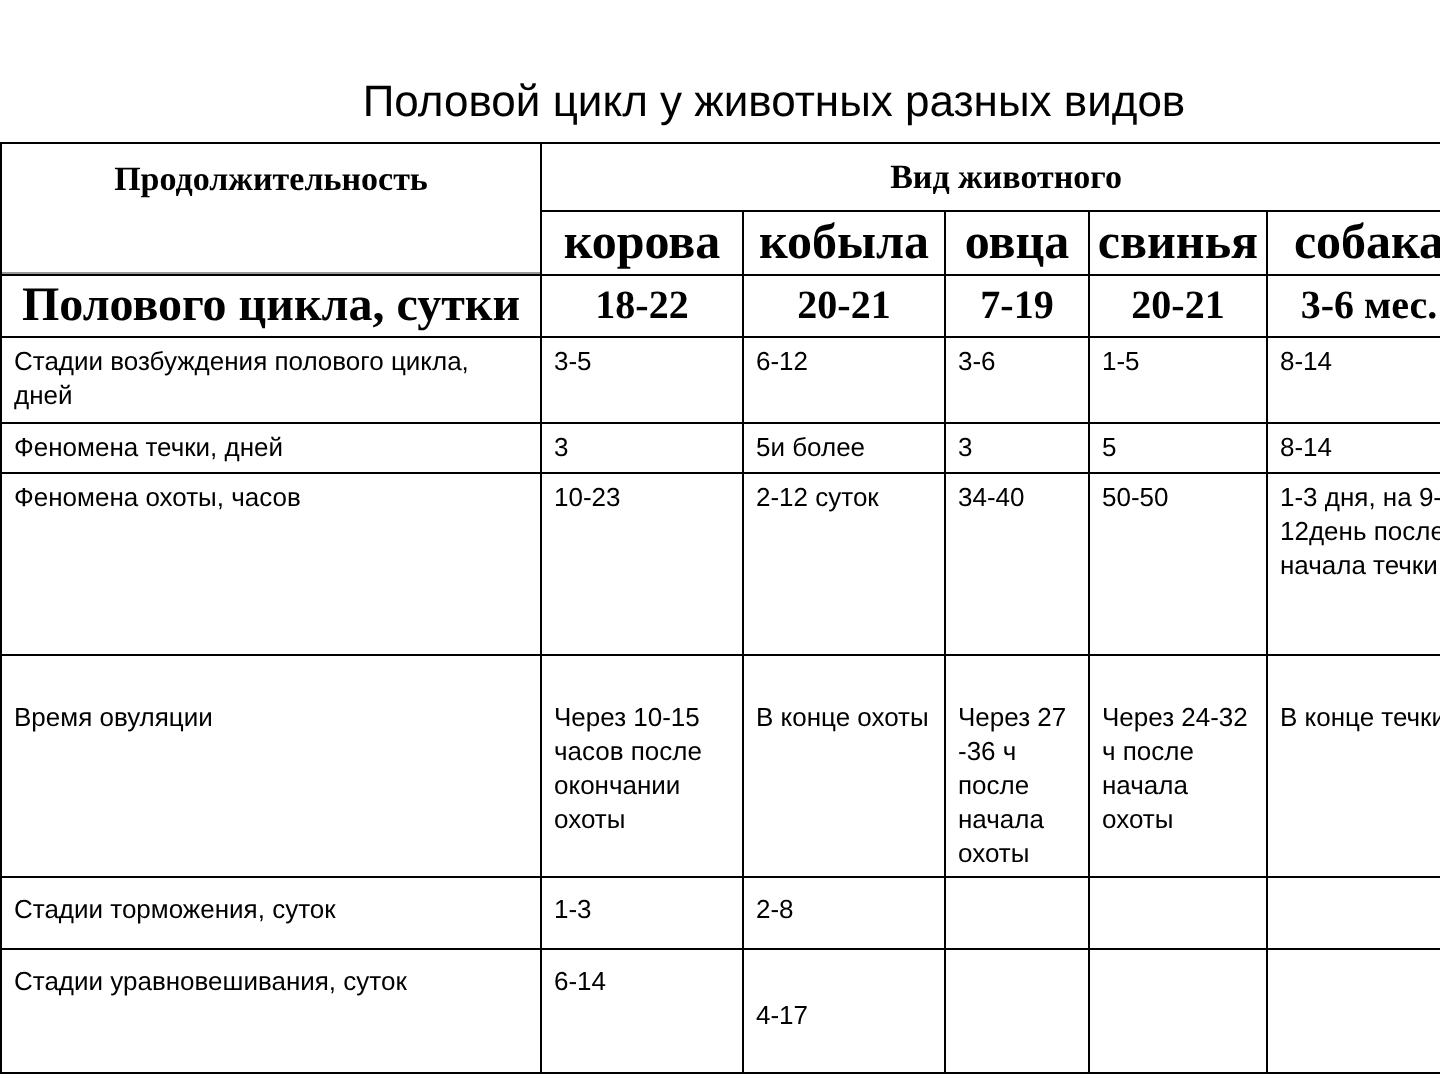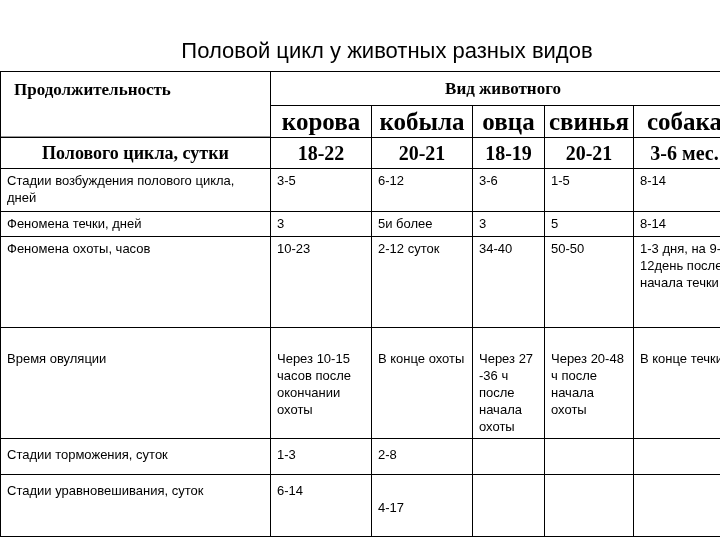--- a/index.html
+++ b/index.html
@@ -4,24 +4,24 @@
 <style>
   html, body { margin: 0; padding: 0; background: #ffffff; }
   body { width: 720px; height: 540px; position: relative; overflow: hidden; font-family: "Liberation Sans", sans-serif; color: #000; }
   .title { position: absolute; left: 0; top: 38px; width: 716px; text-align: center; font-size: 22px; font-family: "Liberation Sans", sans-serif; margin-left: 29px; }
   table.grid { position: absolute; left: 0; top: 71px; border-collapse: collapse; table-layout: fixed; width: 735px; }
   table.grid td { border: 1.5px solid #000; vertical-align: top; padding: 0; }
   .serif { font-family: "Liberation Serif", serif; font-weight: bold; text-align: center; }
   .hdr-main { font-size: 17px; }
   .animal { font-size: 25px; vertical-align: middle !important; }
   .cycle { font-size: 20px; vertical-align: middle !important; }
-  .cycle-label { font-size: 18px; vertical-align: middle !important; }
+  .cycle-label { font-size: 24px; vertical-align: middle !important; }
   .cell { font-size: 13px; line-height: 17px; padding: 3px 6px 0 6px !important; }
   .dur-cell { position: relative; }
-  .dur-top { position: absolute; left: 0; right: 0; top: 8px; text-align: left; margin-left: 13px; }
+  .dur-top { position: absolute; left: 0; right: 0; top: 8px; text-align: center; }
   .dur-line { position: absolute; left: 0; right: 0; top: 64px; border-top: 1px solid #999; }
 </style>
 </head>
 <body>
 
 <div class="title">Половой цикл у животных разных видов</div>
 
 <table class="grid">
   <colgroup>
     <col style="width:270px">
@@ -43,21 +43,21 @@
     <td class="serif animal">корова</td>
     <td class="serif animal">кобыла</td>
     <td class="serif animal">овца</td>
     <td class="serif animal">свинья</td>
     <td class="serif animal">собака</td>
   </tr>
   <tr style="height:31px">
     <td class="serif cycle-label">Полового цикла, сутки</td>
     <td class="serif cycle">18-22</td>
     <td class="serif cycle">20-21</td>
-    <td class="serif cycle">18-19</td>
+    <td class="serif cycle">7-19</td>
     <td class="serif cycle">20-21</td>
     <td class="serif cycle">3-6 мес.</td>
   </tr>
   <tr style="height:43px">
     <td class="cell">Стадии возбуждения полового цикла, дней</td>
     <td class="cell">3-5</td>
     <td class="cell">6-12</td>
     <td class="cell">3-6</td>
     <td class="cell">1-5</td>
     <td class="cell">8-14</td>
@@ -76,21 +76,21 @@
     <td class="cell">2-12 суток</td>
     <td class="cell">34-40</td>
     <td class="cell">50-50</td>
     <td class="cell">1-3 дня, на 9-12день после начала течки</td>
   </tr>
   <tr style="height:111px">
     <td class="cell" style="padding-top:22px !important">Время овуляции</td>
     <td class="cell" style="padding-top:22px !important">Через 10-15 часов после окончании охоты</td>
     <td class="cell" style="padding-top:22px !important">В конце охоты</td>
     <td class="cell" style="padding-top:22px !important">Через 27 -36 ч после начала охоты</td>
-    <td class="cell" style="padding-top:22px !important">Через 20-48 ч после начала охоты</td>
+    <td class="cell" style="padding-top:22px !important">Через 24-32 ч после начала охоты</td>
     <td class="cell" style="padding-top:22px !important">В конце течки</td>
   </tr>
   <tr style="height:36px">
     <td class="cell" style="padding-top:7px !important">Стадии торможения, суток</td>
     <td class="cell" style="padding-top:7px !important">1-3</td>
     <td class="cell" style="padding-top:7px !important">2-8</td>
     <td class="cell"></td>
     <td class="cell"></td>
     <td class="cell"></td>
   </tr>

